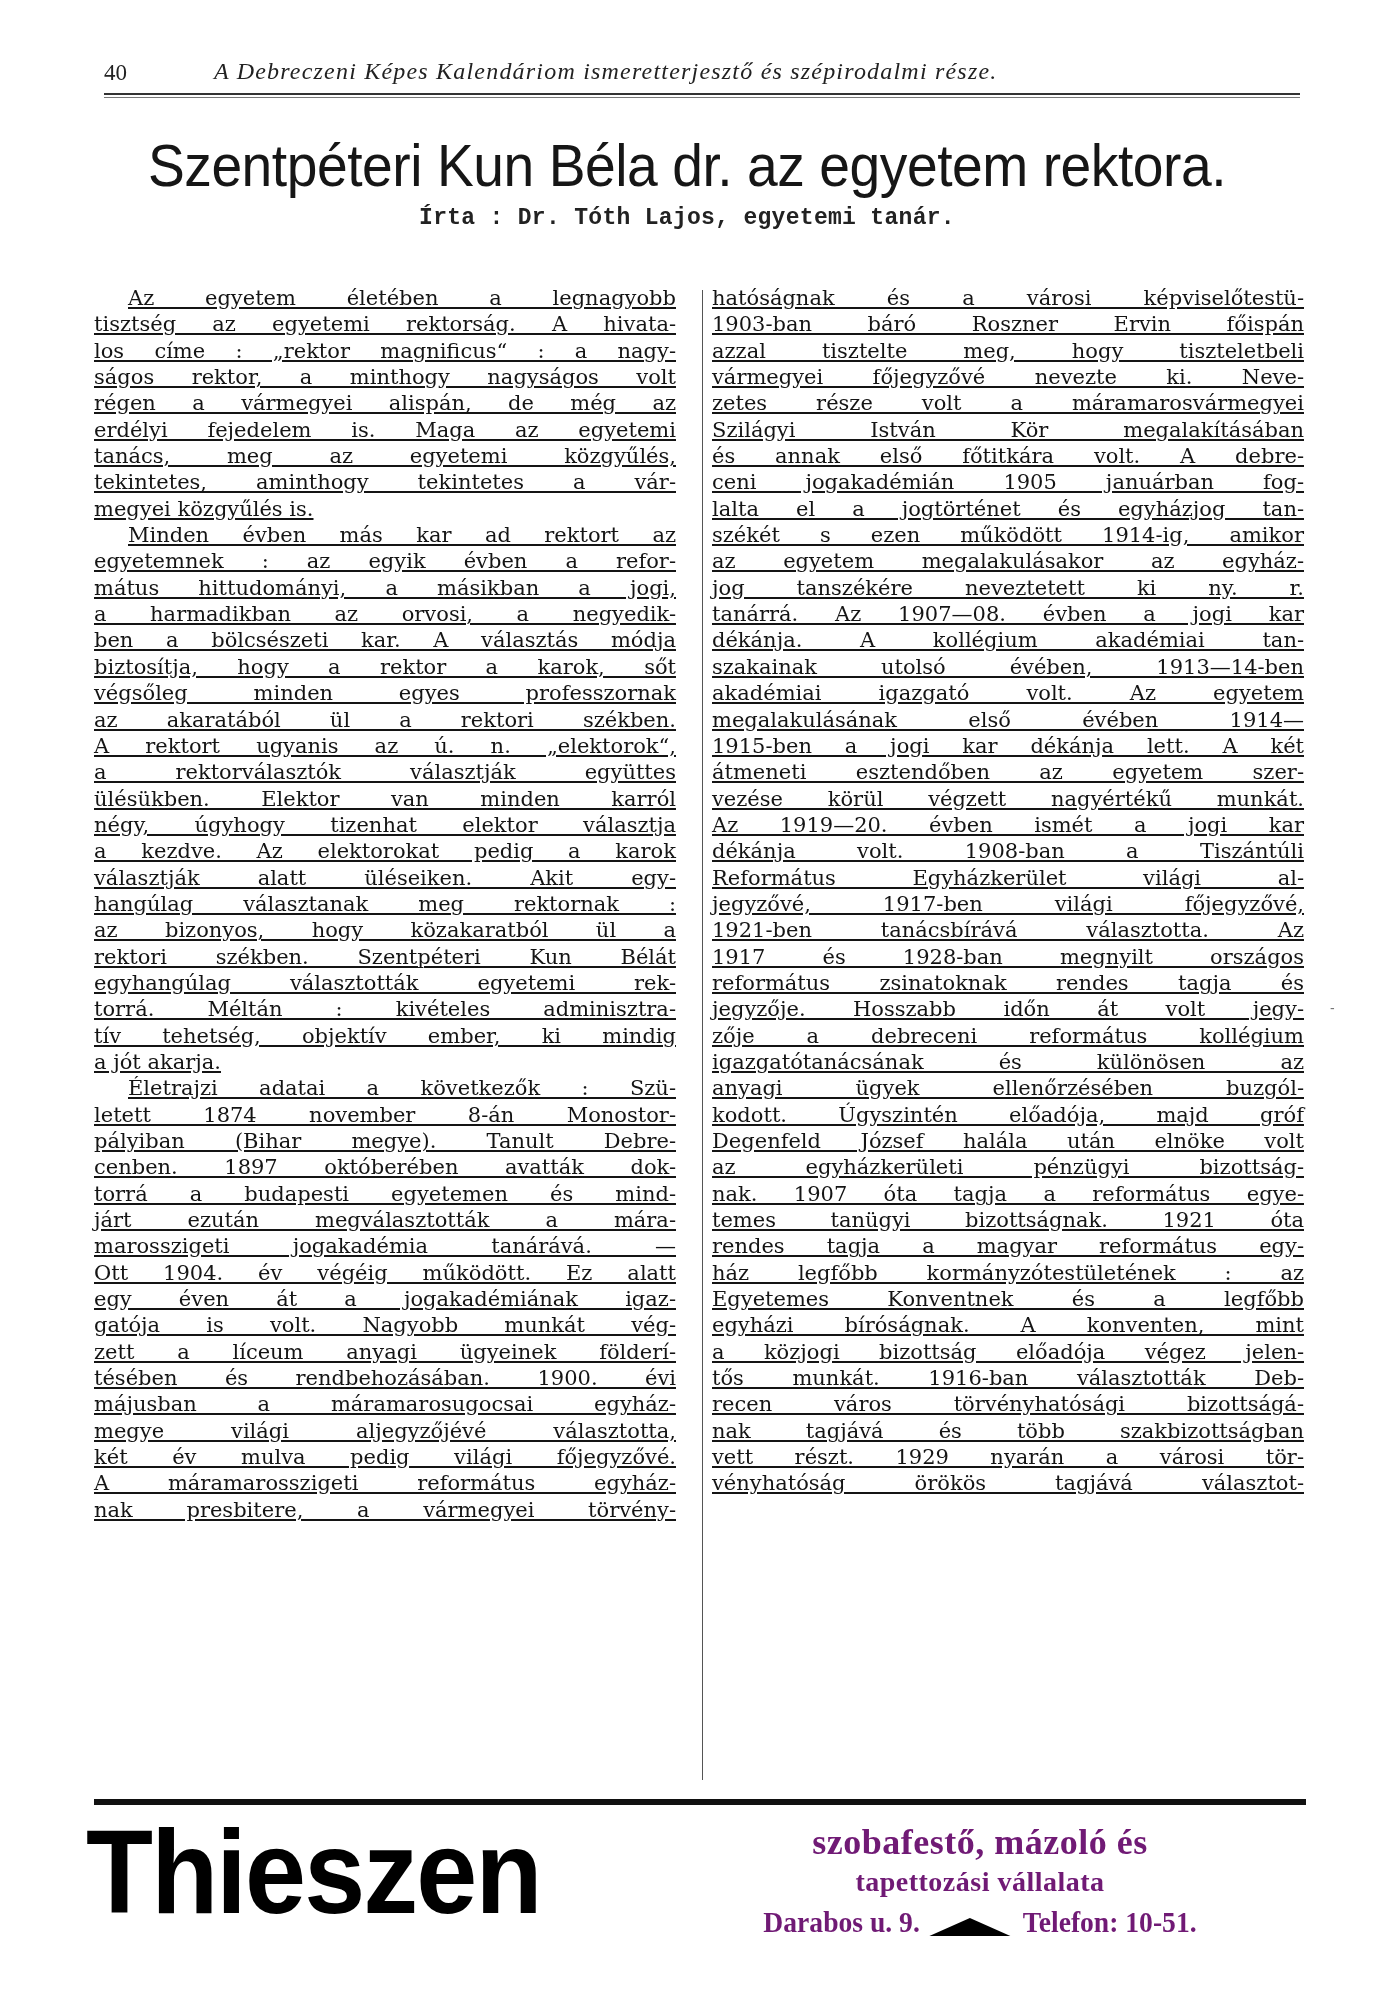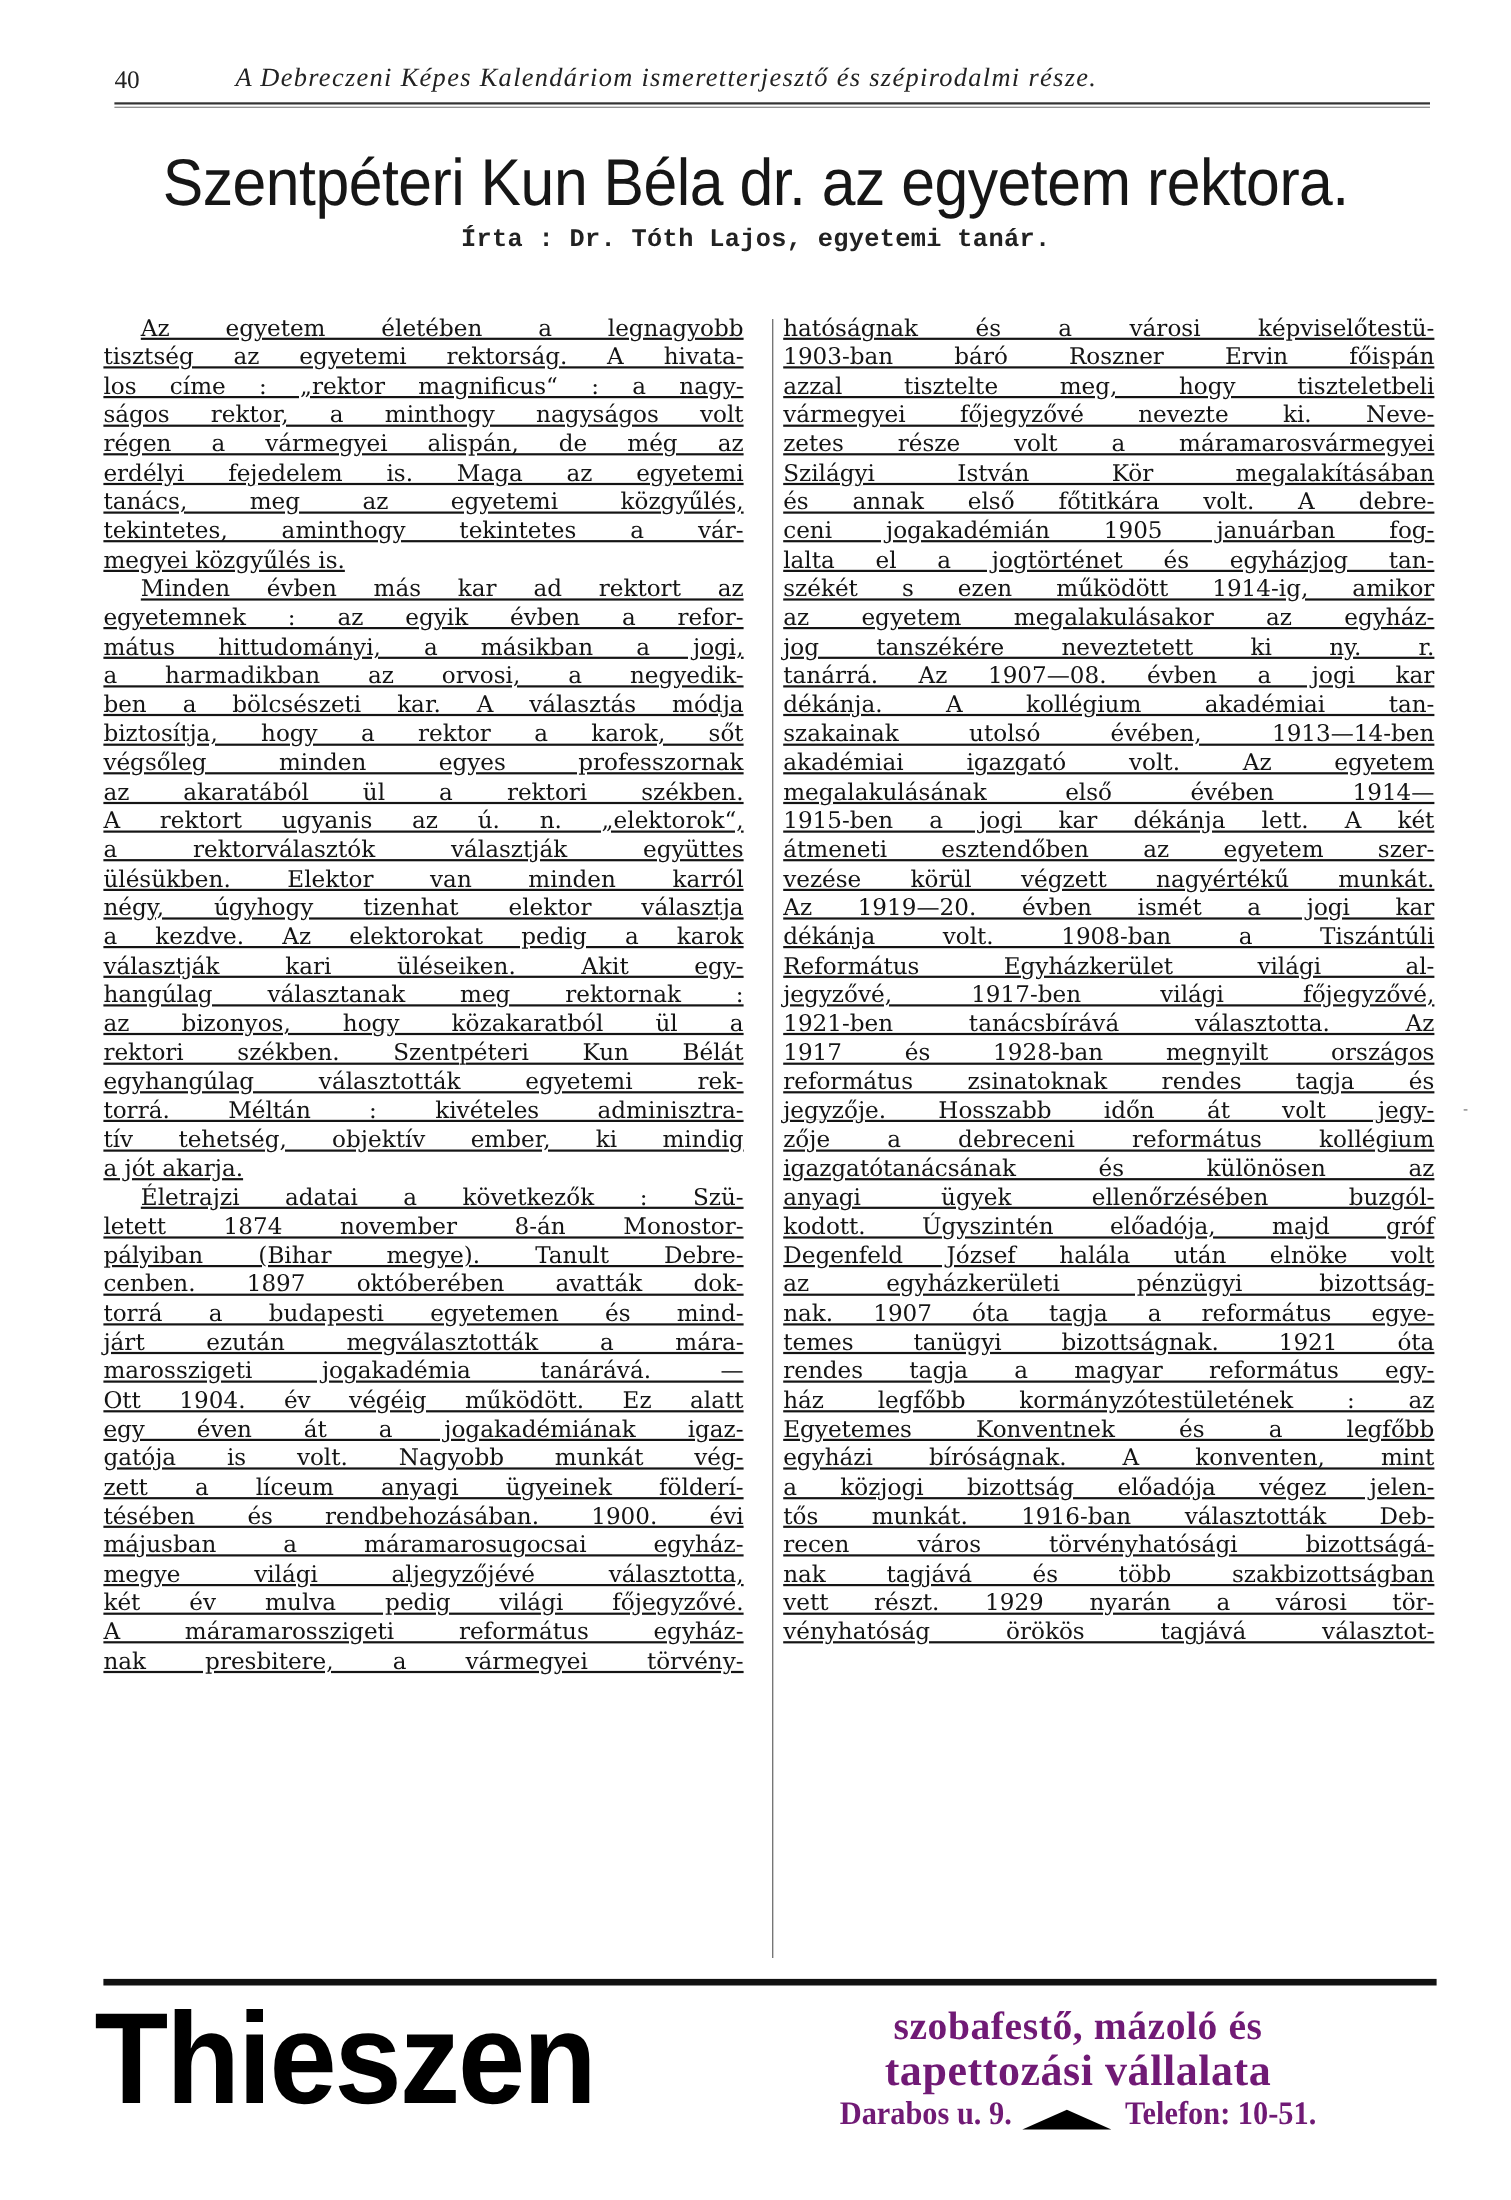--- a/index.html
+++ b/index.html
@@ -56,21 +56,21 @@
     font-family: "Liberation Sans", sans-serif; font-weight: bold;
     font-size: 118px; line-height: 120px; letter-spacing: -2px;
     transform: scaleX(0.93); transform-origin: left center; color: #000;
   }
   .ad-right {
     position: absolute; left: 640px; top: 1822px; width: 680px;
     font-family: Liberation Serif, serif; font-weight: bold; color: #701a75;
     text-align: center;
   }
   .ad-line1 { font-size: 36px; line-height: 40px; letter-spacing: 0.5px; display:block; }
-  .ad-line2 { font-size: 40px; line-height: 40px; letter-spacing: 0.5px; display:block; }
+  .ad-line2 { font-size: 28px; line-height: 40px; letter-spacing: 0.5px; display:block; }
   .ad-line3 { font-size: 30px; line-height: 40px; display:flex; align-items:flex-end; justify-content: center; gap: 6px; transform: scaleX(0.92); }
   .triangle-icon {
     display: inline-block; width: 0; height: 0;
     border-left: 44px solid transparent; border-right: 44px solid transparent;
     border-bottom: 18px solid #000; margin: 0 8px 6px 4px;
   }
   .margin-mark { position: absolute; left: 1330px; top: 1000px; font-size: 14px; color: #777; font-family: "Liberation Sans", sans-serif; }
 </style>
 </head>
 <body>
@@ -100,21 +100,21 @@
     <span class="line">a harmadikban az orvosi, a negyedik-</span>
     <span class="line">ben a bölcsészeti kar. A választás módja</span>
     <span class="line">biztosítja, hogy a rektor a karok, sőt</span>
     <span class="line">végsőleg minden egyes professzornak</span>
     <span class="line">az akaratából ül a rektori székben.</span>
     <span class="line">A rektort ugyanis az ú. n. „elektorok“,</span>
     <span class="line">a rektorválasztók választják együttes</span>
     <span class="line">ülésükben. Elektor van minden karról</span>
     <span class="line">négy, úgyhogy tizenhat elektor választja</span>
     <span class="line">a kezdve. Az elektorokat pedig a karok</span>
-    <span class="line">választják kari üléseiken. Akit egy-</span>
+    <span class="line">választják alatt üléseiken. Akit egy-</span>
     <span class="line">hangúlag választanak meg rektornak :</span>
     <span class="line">az bizonyos, hogy közakaratból ül a</span>
     <span class="line">rektori székben. Szentpéteri Kun Bélát</span>
     <span class="line">egyhangúlag választották egyetemi rek-</span>
     <span class="line">torrá. Méltán : kivételes adminisztra-</span>
     <span class="line">tív tehetség, objektív ember, ki mindig</span>
     <span class="line end">a jót akarja.</span>
     <span class="line indent">Életrajzi adatai a következők : Szü-</span>
     <span class="line">letett 1874 november 8-án Monostor-</span>
     <span class="line">pályiban (Bihar megye). Tanult Debre-</span>

